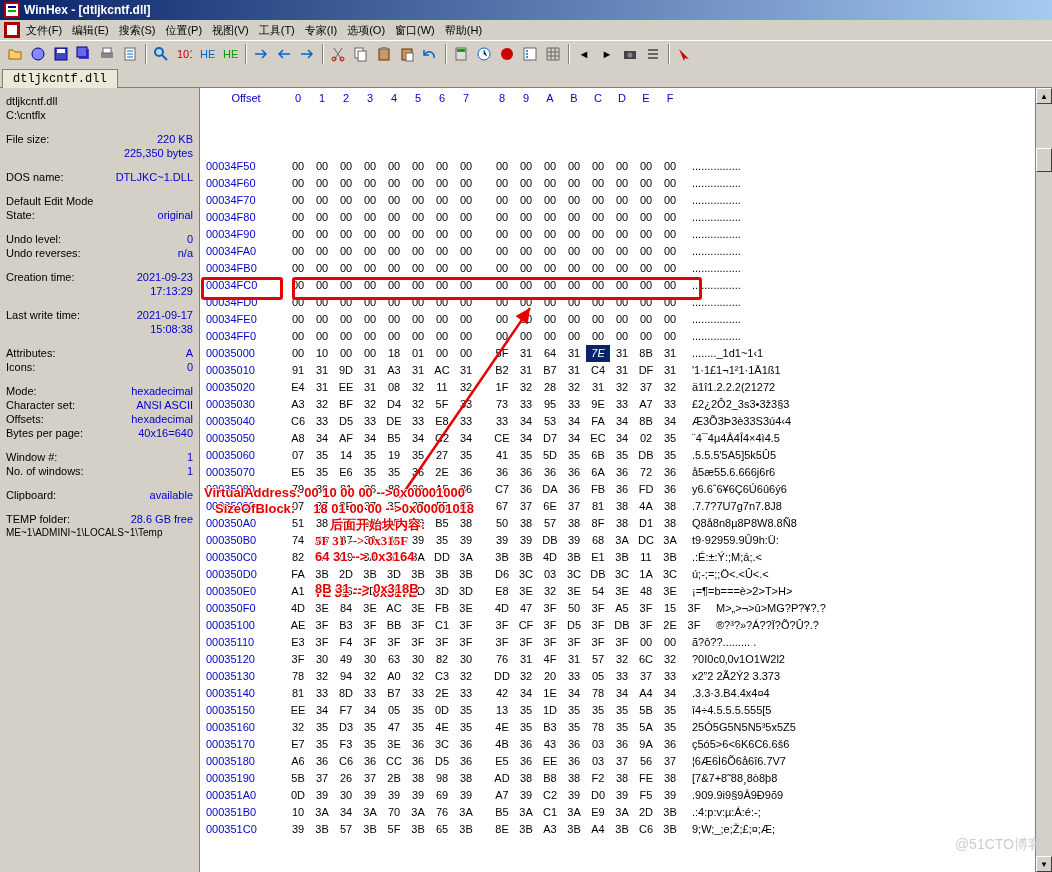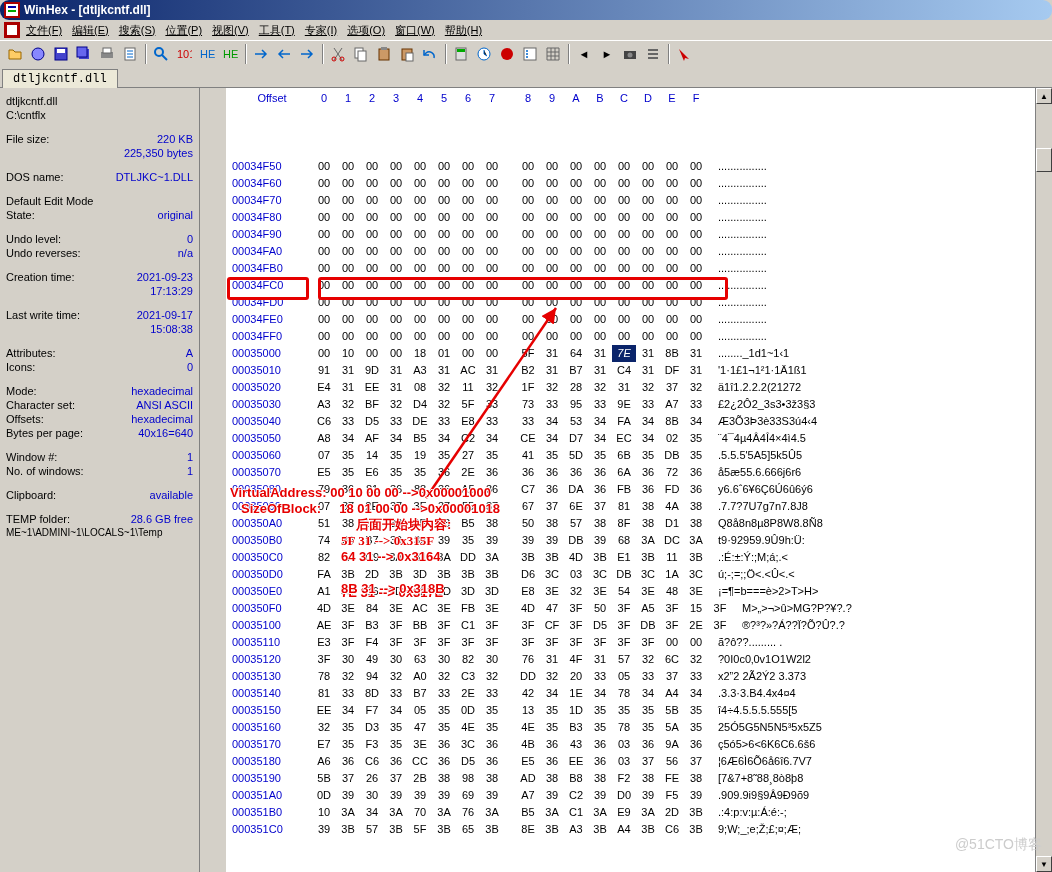--- a/index.html
+++ b/index.html
@@ -1,34 +1,34 @@
 <!DOCTYPE html>
 <html><head>
 <meta charset="utf-8">
 <style>
 * { margin: 0; padding: 0; box-sizing: border-box; font-family: "Microsoft Sans Serif", Tahoma, sans-serif; font-size: 11px; }
 body { background: #d4d0c8; width: 1052px; height: 872px; overflow: hidden; position: relative; }
-.titlebar { background: linear-gradient(to right, #0a246a, #a6caf0); height: 20px; color: #fff; display: flex; align-items: center; padding-left: 4px; border-radius: 9px; }
+.titlebar { background: linear-gradient(to right, #0a246a, #a6caf0); height: 20px; color: #fff; display: flex; align-items: center; padding-left: 4px; }
 .titlebar .icon { width: 16px; height: 16px; margin-right: 4px; }
 .titlebar .title { font-weight: bold; font-size: 12px; }
-.menubar { background: #d4d0c8; height: 20px; display: flex; align-items: center; padding-left: 4px; text-decoration: underline; }
+.menubar { background: #d4d0c8; height: 20px; display: flex; align-items: center; padding-left: 4px; }
 .menubar .icon { width: 16px; height: 16px; margin-right: 6px; }
 .menubar .menu-item { margin-right: 10px; cursor: default; }
 .toolbar { background: #d4d0c8; height: 26px; display: flex; align-items: center; padding-left: 4px; border-top: 1px solid #fff; }
 .toolbar .tb-btn { width: 22px; height: 22px; display: flex; justify-content: center; align-items: center; margin-right: 1px; cursor: pointer; }
 .toolbar .sep { width: 2px; height: 20px; margin: 0 3px; border-left: 1px solid #808080; border-right: 1px solid #fff; }
 .tabbar { background: #d4d0c8; height: 22px; display: flex; align-items: flex-end; padding-left: 2px; border-bottom: 1px solid #808080; }
 .tab { background: #d4d0c8; border: 1px solid #808080; border-bottom: none; padding: 2px 10px; font-family: "Courier New", monospace; font-size: 12px; position: relative; top: 1px; background: #ece9d8; }
 .work { display: flex; height: calc(872px - 20px - 20px - 26px - 22px); }
 .sidebar { width: 200px; background: #d4d0c8; border-right: 1px solid #808080; padding: 6px 6px; overflow: hidden; }
 .sidebar .row { display: flex; justify-content: space-between; line-height: 14px; }
 .sidebar .row .lab { color: #000; }
 .sidebar .row .val { color: #0000cc; text-align: right; }
 .sidebar .gap { height: 10px; }
-.hexarea { flex: 1; background: #fff; display: flex; margin-left: 26px; }
+.hexarea { flex: 1; background: #fff; display: flex; }
 .hexcontent { flex: 1; padding: 2px 6px; font-family: "Courier New", monospace; font-size: 13px; line-height: 17px; white-space: pre; position: relative; }
 .hexheader { color: #0000cc; }
 .offset { color: #0000cc; display: inline-block; width: 80px; }
 .hexbytes { display: inline-block; letter-spacing: 0; }
 .hexbytes .b { display: inline-block; width: 24px; text-align: center; }
 .hexbytes .g8 { display:inline-block; width:12px; }
 .ascii { display: inline-block; margin-left: 10px; color: #000; }
 .scroll { width: 17px; background: #d4d0c8; border-left: 1px solid #808080; position: relative; }
 .scroll .btn { width: 16px; height: 16px; background: #d4d0c8; border: 1px solid; border-color: #fff #404040 #404040 #fff; position: absolute; left: 0; display:flex; align-items:center; justify-content:center; font-size:8px; }
 .scroll .btn.up { top: 0; }

